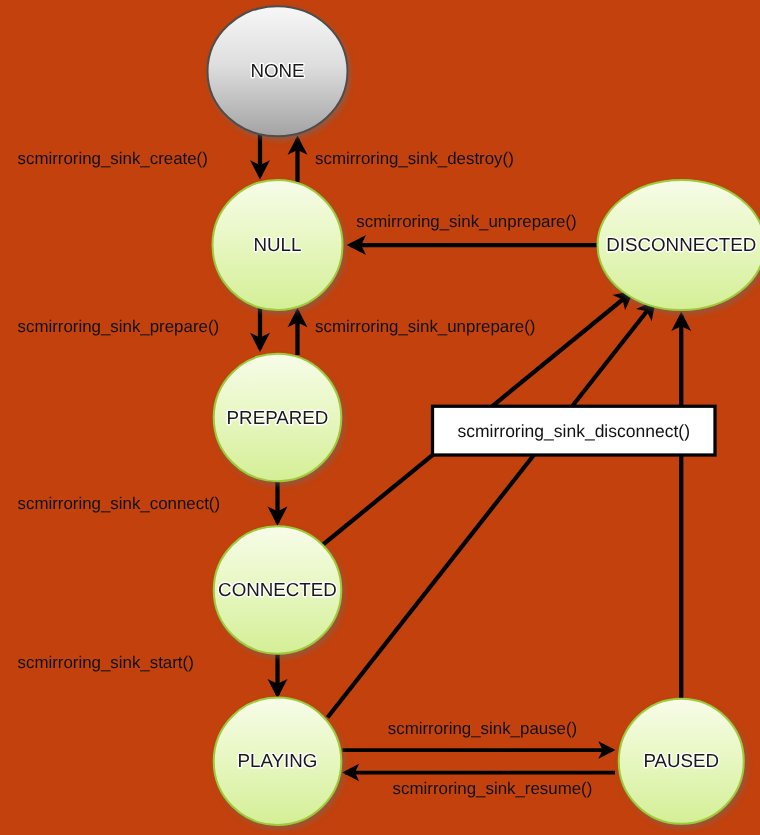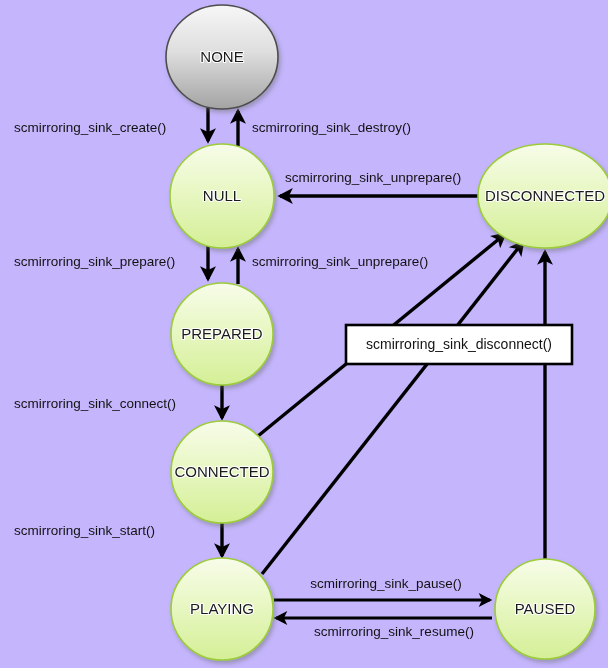--- a/index.html
+++ b/index.html
@@ -10,21 +10,21 @@
   body {
     width: 608px;
     height: 668px;
     font-family: "Liberation Sans", sans-serif;
     overflow: hidden;
   }
   #diagram-root {
     position: relative;
     width: 608px;
     height: 668px;
-    background: #c4b5fd;
+    background: #c2410c;
   }
   svg#state-diagram {
     display: block;
     width: 608px;
     height: 668px;
   }
   .state-label {
     font-family: "Liberation Sans", sans-serif;
     font-size: 15px;
     fill: #1a1a1a;

